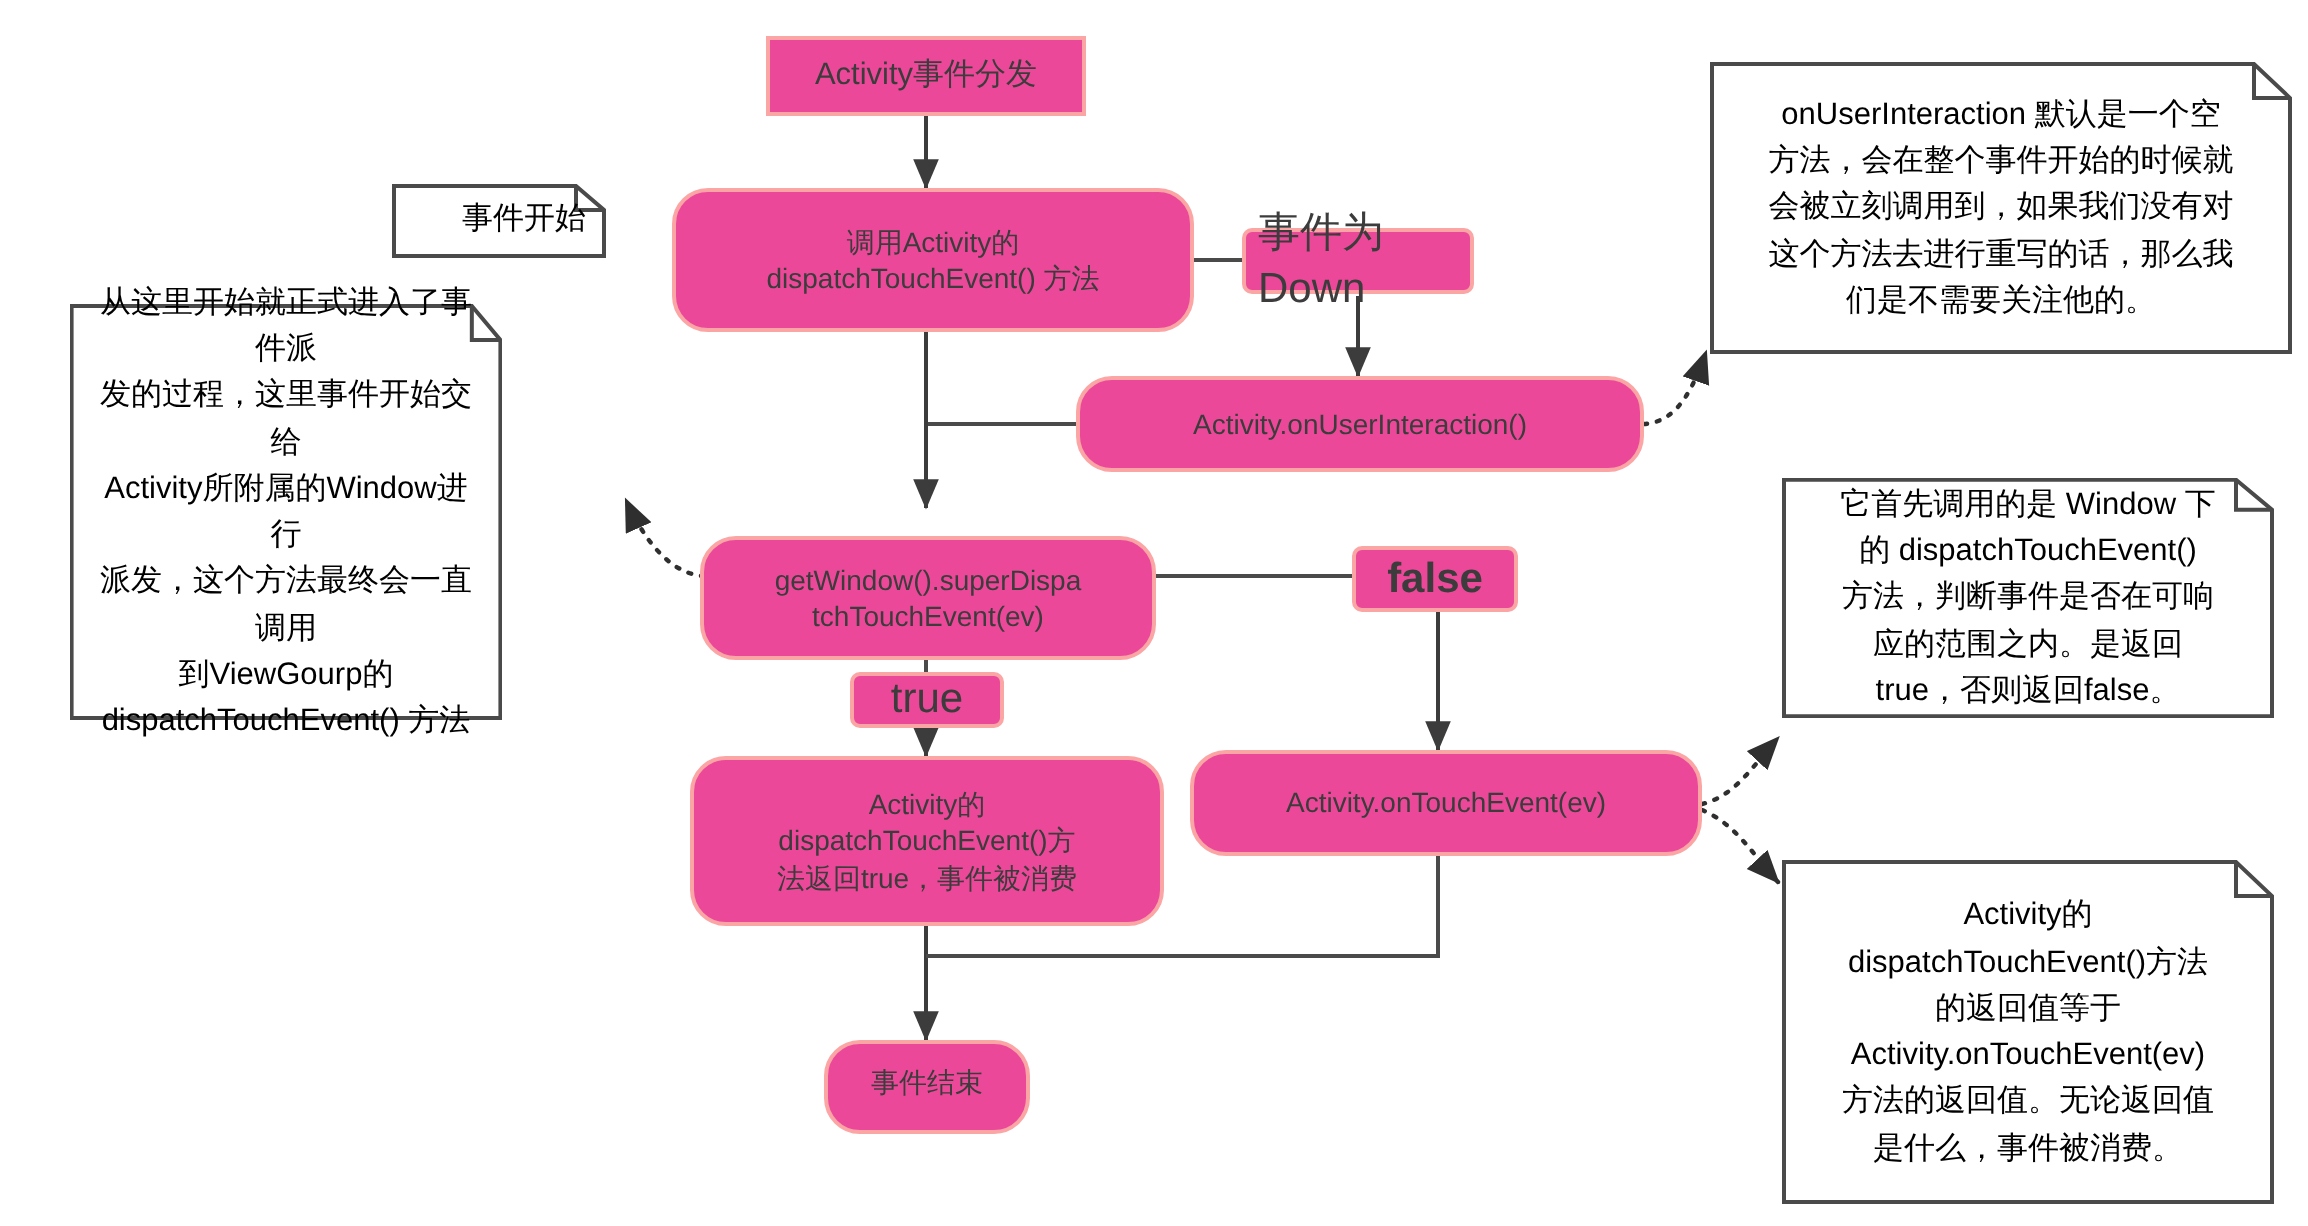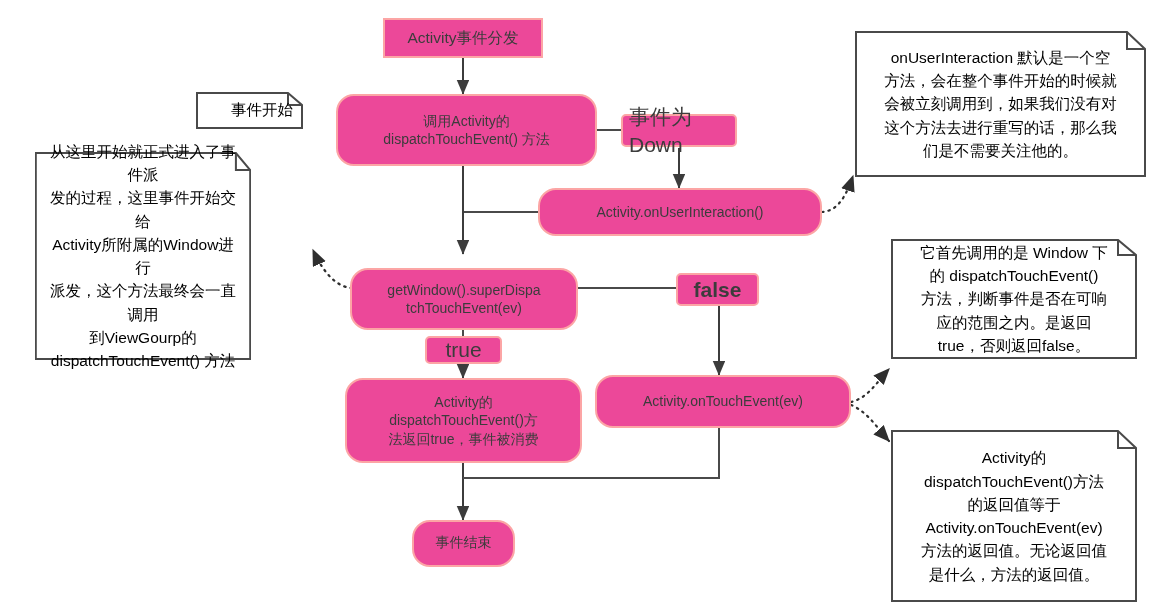--- a/index.html
+++ b/index.html
@@ -217,17 +217,17 @@
     <svg class="paper" viewBox="0 0 246 172" preserveAspectRatio="none">
       <path d="M1,1 H227 L245,18 V171 H1 Z" fill="#ffffff" stroke="#4a4a4a" stroke-width="2" vector-effect="non-scaling-stroke"></path>
       <path d="M227,1 V18 H245" fill="none" stroke="#4a4a4a" stroke-width="2" vector-effect="non-scaling-stroke"></path>
     </svg>
     <div class="txt">
       <div>Activity的</div>
       <div>dispatchTouchEvent()方法</div>
       <div>的返回值等于</div>
       <div>Activity.onTouchEvent(ev)</div>
       <div>方法的返回值。无论返回值</div>
-      <div>是什么，方法的返回值。</div>
+      <div>是什么，事件被消费。</div>
     </div>
   </div>
 
 </div>
 
 </body></html>

